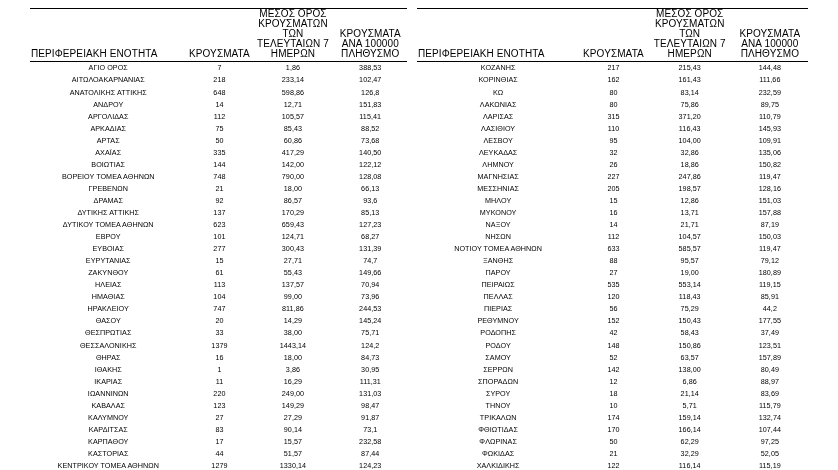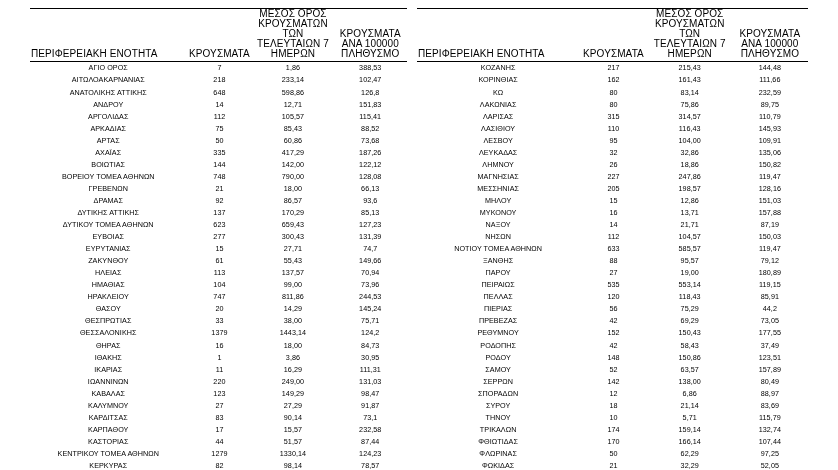--- a/index.html
+++ b/index.html
@@ -145,21 +145,21 @@
             <tr>
               <td>ΑΡΤΑΣ</td>
               <td>50</td>
               <td>60,86</td>
               <td>73,68</td>
             </tr>
             <tr>
               <td>ΑΧΑΪΑΣ</td>
               <td>335</td>
               <td>417,29</td>
-              <td>187,26</td>
+              <td>140,50</td>
             </tr>
             <tr>
               <td>ΒΟΙΩΤΙΑΣ</td>
               <td>144</td>
               <td>142,00</td>
               <td>122,12</td>
             </tr>
             <tr>
               <td>ΒΟΡΕΙΟΥ ΤΟΜΕΑ ΑΘΗΝΩΝ</td>
               <td>748</td>
@@ -182,20 +182,26 @@
               <td>ΔΥΤΙΚΗΣ ΑΤΤΙΚΗΣ</td>
               <td>137</td>
               <td>170,29</td>
               <td>85,13</td>
             </tr>
             <tr>
               <td>ΔΥΤΙΚΟΥ ΤΟΜΕΑ ΑΘΗΝΩΝ</td>
               <td>623</td>
               <td>659,43</td>
               <td>127,23</td>
+            </tr>
+            <tr>
+              <td>ΕΒΡΟΥ</td>
+              <td>101</td>
+              <td>124,71</td>
+              <td>68,27</td>
             </tr>
             <tr>
               <td>ΕΥΒΟΙΑΣ</td>
               <td>277</td>
               <td>300,43</td>
               <td>131,39</td>
             </tr>
             <tr>
               <td>ΕΥΡΥΤΑΝΙΑΣ</td>
               <td>15</td>
@@ -358,21 +364,21 @@
             </tr>
             <tr>
               <td>ΛΑΚΩΝΙΑΣ</td>
               <td>80</td>
               <td>75,86</td>
               <td>89,75</td>
             </tr>
             <tr>
               <td>ΛΑΡΙΣΑΣ</td>
               <td>315</td>
-              <td>314,57</td>
+              <td>371,20</td>
               <td>110,79</td>
             </tr>
             <tr>
               <td>ΛΑΣΙΘΙΟΥ</td>
               <td>110</td>
               <td>116,43</td>
               <td>145,93</td>
             </tr>
             <tr>
               <td>ΛΕΣΒΟΥ</td>
@@ -458,26 +464,20 @@
               <td>118,43</td>
               <td>85,91</td>
             </tr>
             <tr>
               <td>ΠΙΕΡΙΑΣ</td>
               <td>56</td>
               <td>75,29</td>
               <td>44,2</td>
             </tr>
             <tr>
-              <td>ΠΡΕΒΕΖΑΣ</td>
-              <td>42</td>
-              <td>69,29</td>
-              <td>73,05</td>
-            </tr>
-            <tr>
               <td>ΡΕΘΥΜΝΟΥ</td>
               <td>152</td>
               <td>150,43</td>
               <td>177,55</td>
             </tr>
             <tr>
               <td>ΡΟΔΟΠΗΣ</td>
               <td>42</td>
               <td>58,43</td>
               <td>37,49</td>

